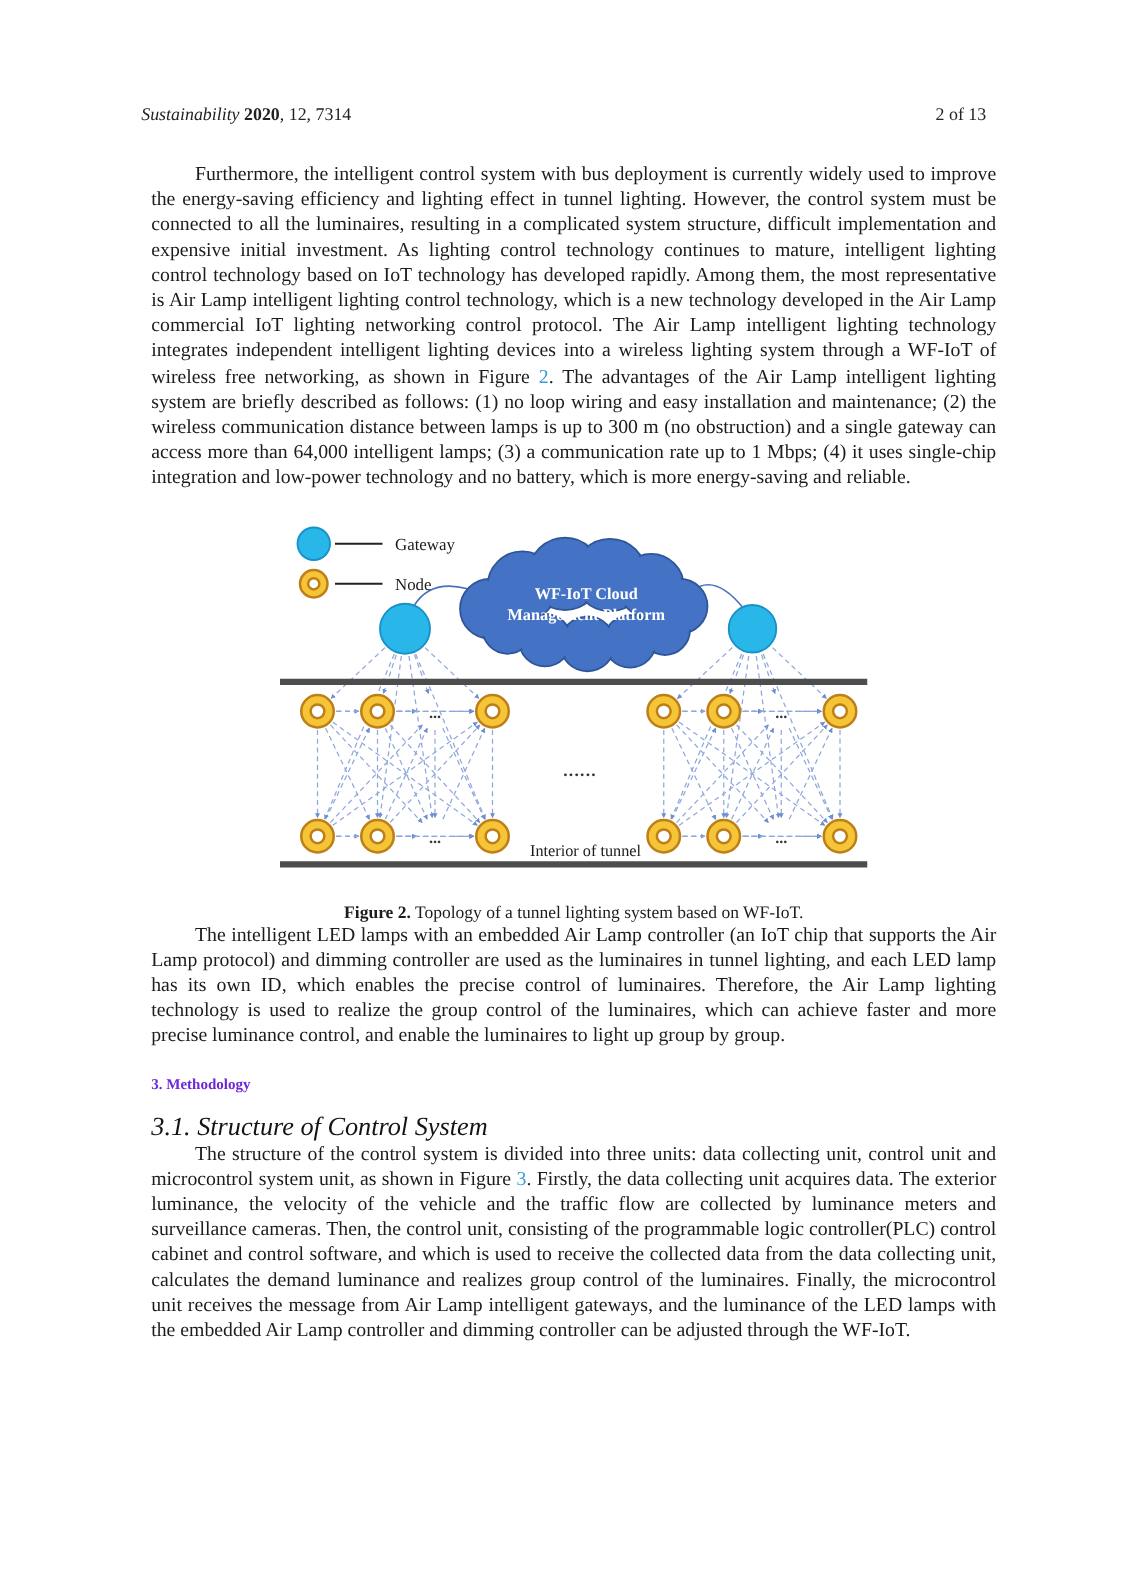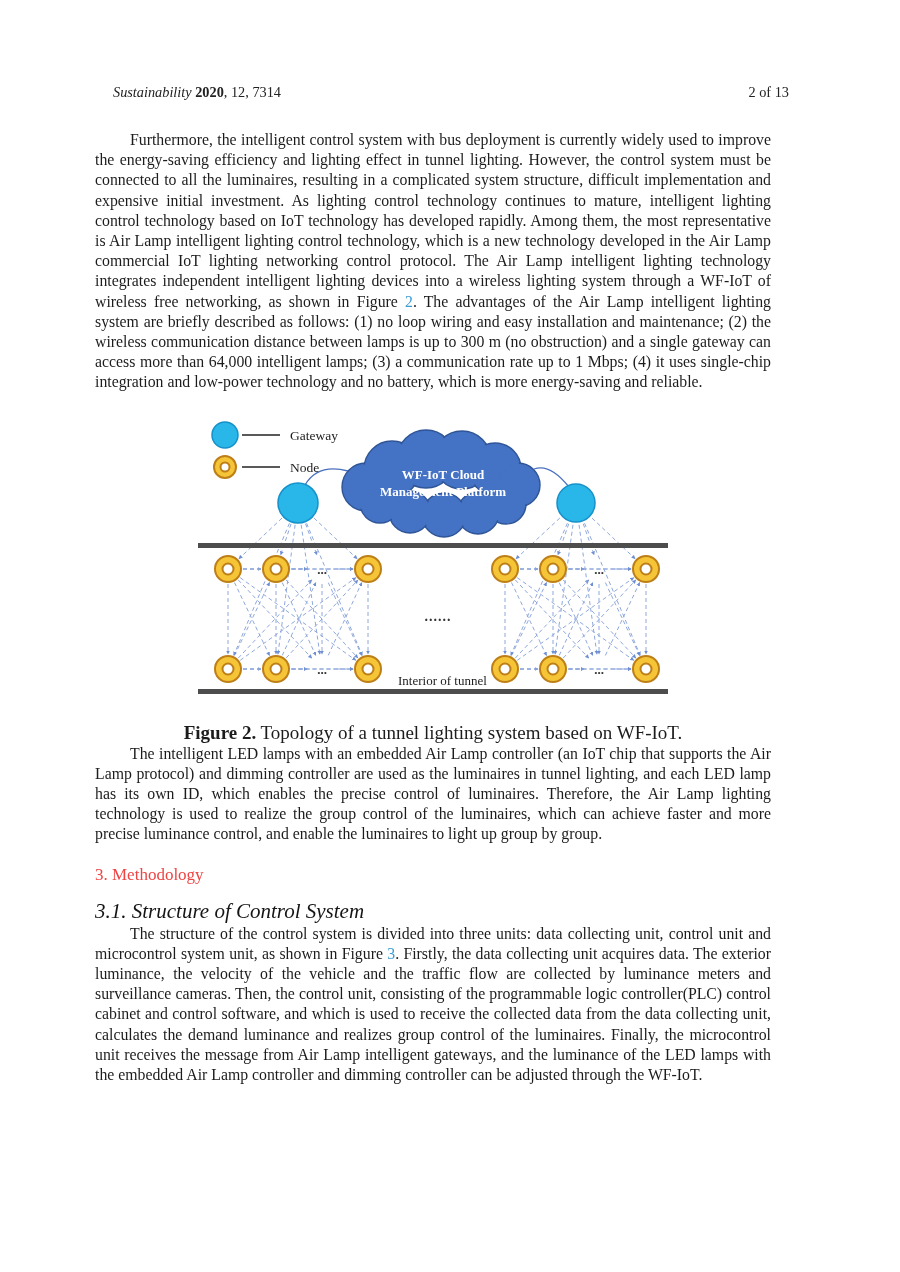--- a/index.html
+++ b/index.html
@@ -2,28 +2,28 @@
 <html><head>
 <meta charset="utf-8">
 <style>
   html,body{margin:0;padding:0;background:#ffffff;}
   .page{position:relative;width:900px;height:1272px;background:#ffffff;overflow:hidden;
         font-family:"Liberation Serif", serif;color:#1c1c1c;}
   .header{position:absolute;top:84px;left:113px;width:676px;display:flex;
           justify-content:space-between;font-size:14.3px;color:#222;}
   .journal{font-style:italic;}
   .year{font-weight:bold;}
-  .content{position:absolute;top:130px;left:95px;width:676px;}
+  .content{position:absolute;top:130px;left:121px;width:676px;}
   p.body{margin:0;font-size:15.8px;line-height:20.2px;text-align:justify;
          text-indent:35px;color:#1c1c1c;}
   .figref{color:var(--accent,#3b9cd4);}
   .figwrap{width:470px;margin:26px auto 0 auto;}
-  .caption{margin-top:14px;text-align:center;font-size:19px;color:#1c1c1c;}
+  .caption{margin-top:14px;text-align:center;font-size:14px;color:#1c1c1c;}
   .caption .cap-label{font-weight:bold;}
-  h2.sec{margin:20px 0 0 0;font-size:17px;font-weight:normal;color:#ef4444;}
+  h2.sec{margin:20px 0 0 0;font-size:12px;font-weight:bold;color:#6d28d9;}
   h3.subsec{margin:14px 0 0 0;font-size:21px;font-weight:normal;font-style:italic;color:#141414;}
   .p2{margin-top:14px;}
   .p3{margin-top:12px;}
 
   
   svg text{font-family:"Liberation Serif", serif;}
   .legend-label{font-size:13.5px;fill:#1c1c1c;}
   .cloud-label{font-size:13px;font-weight:bold;fill:#ffffff;}
   .dots{font-size:13px;font-weight:bold;fill:#333;}
   .dots-mid{font-size:14px;font-weight:bold;fill:#333;letter-spacing:1px;}

